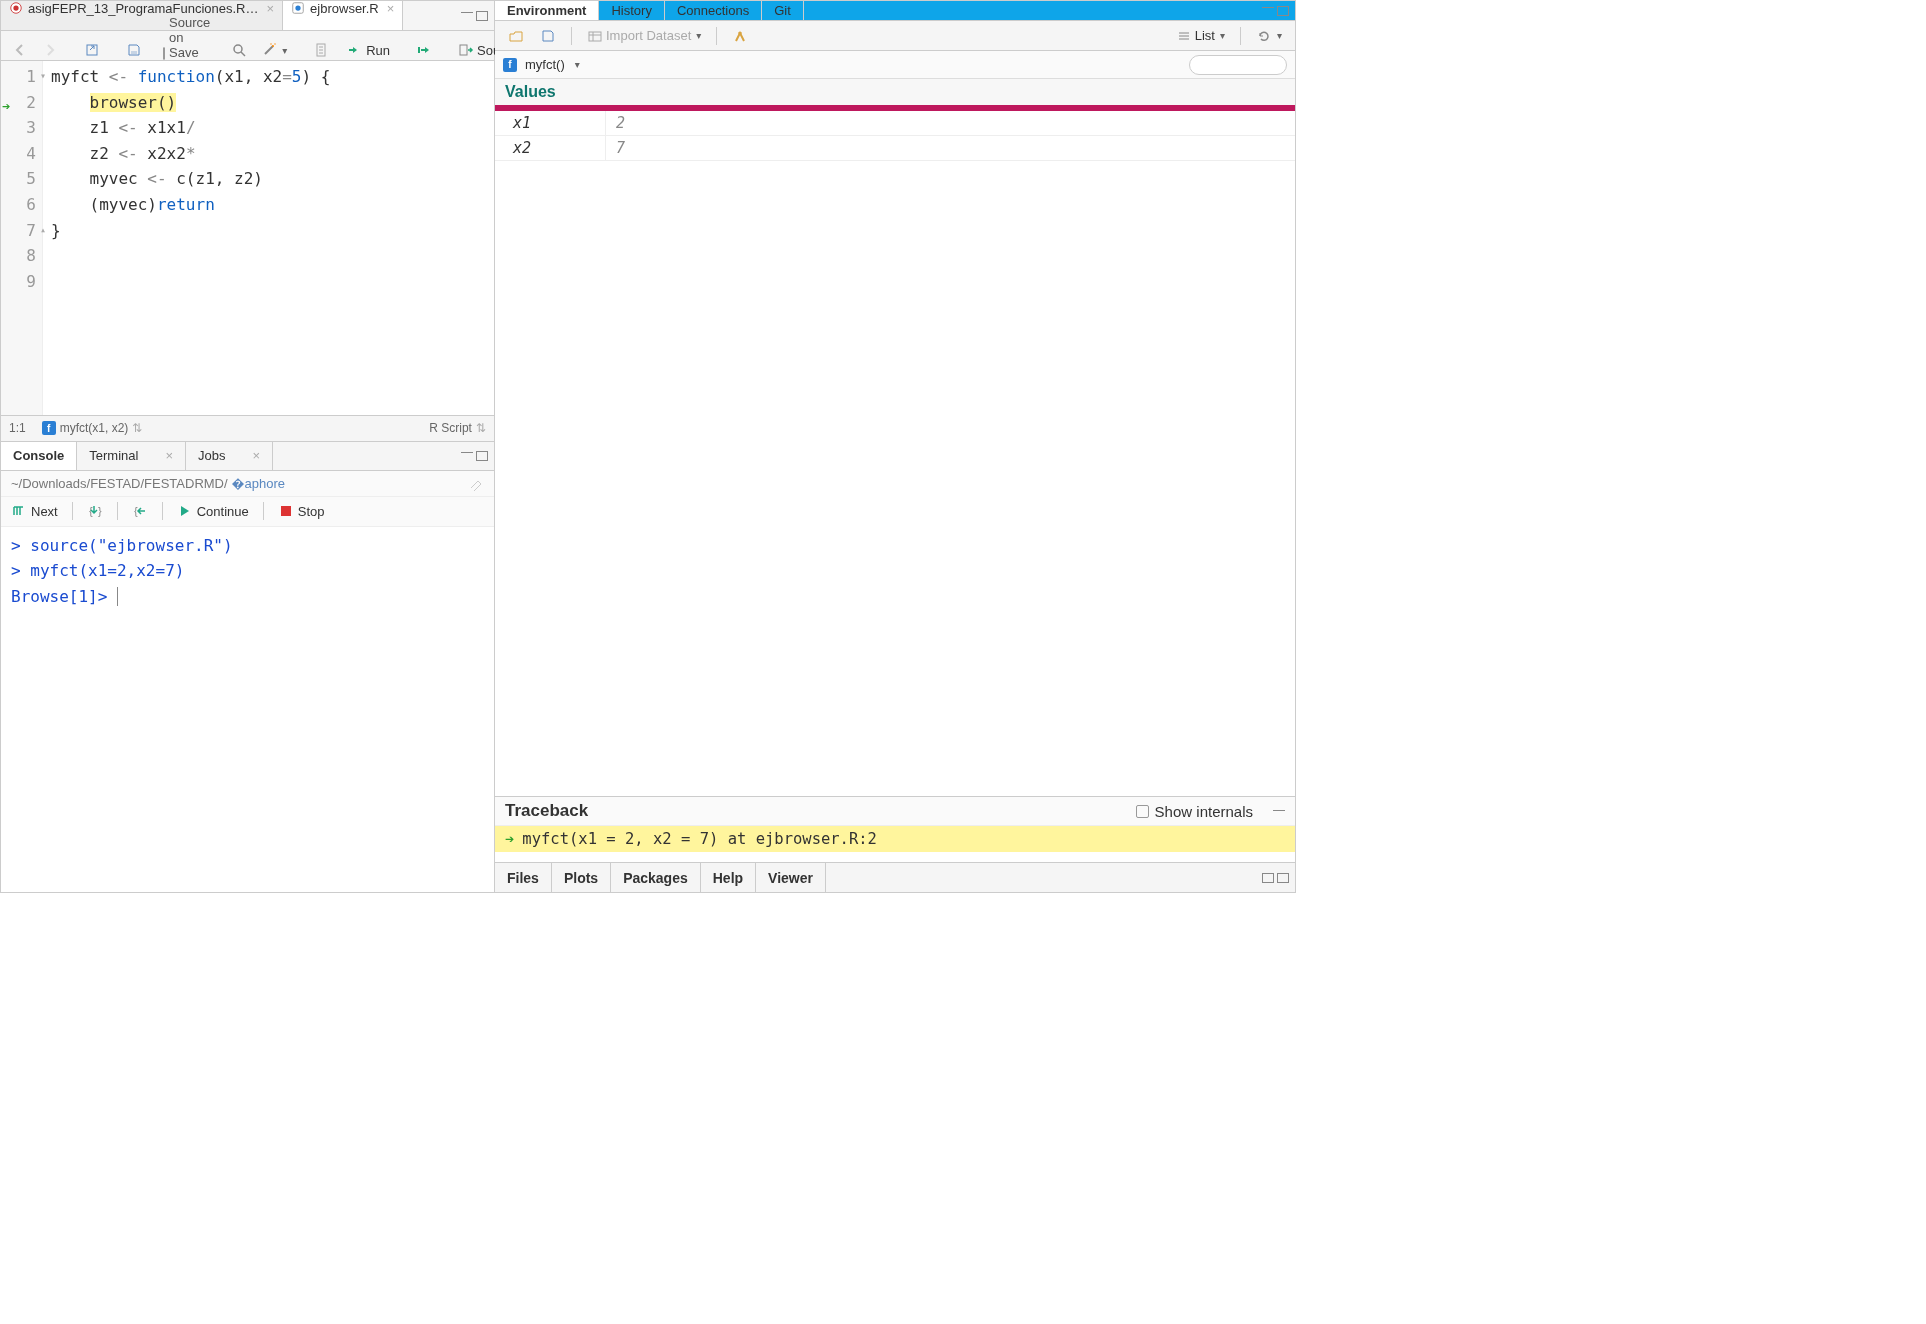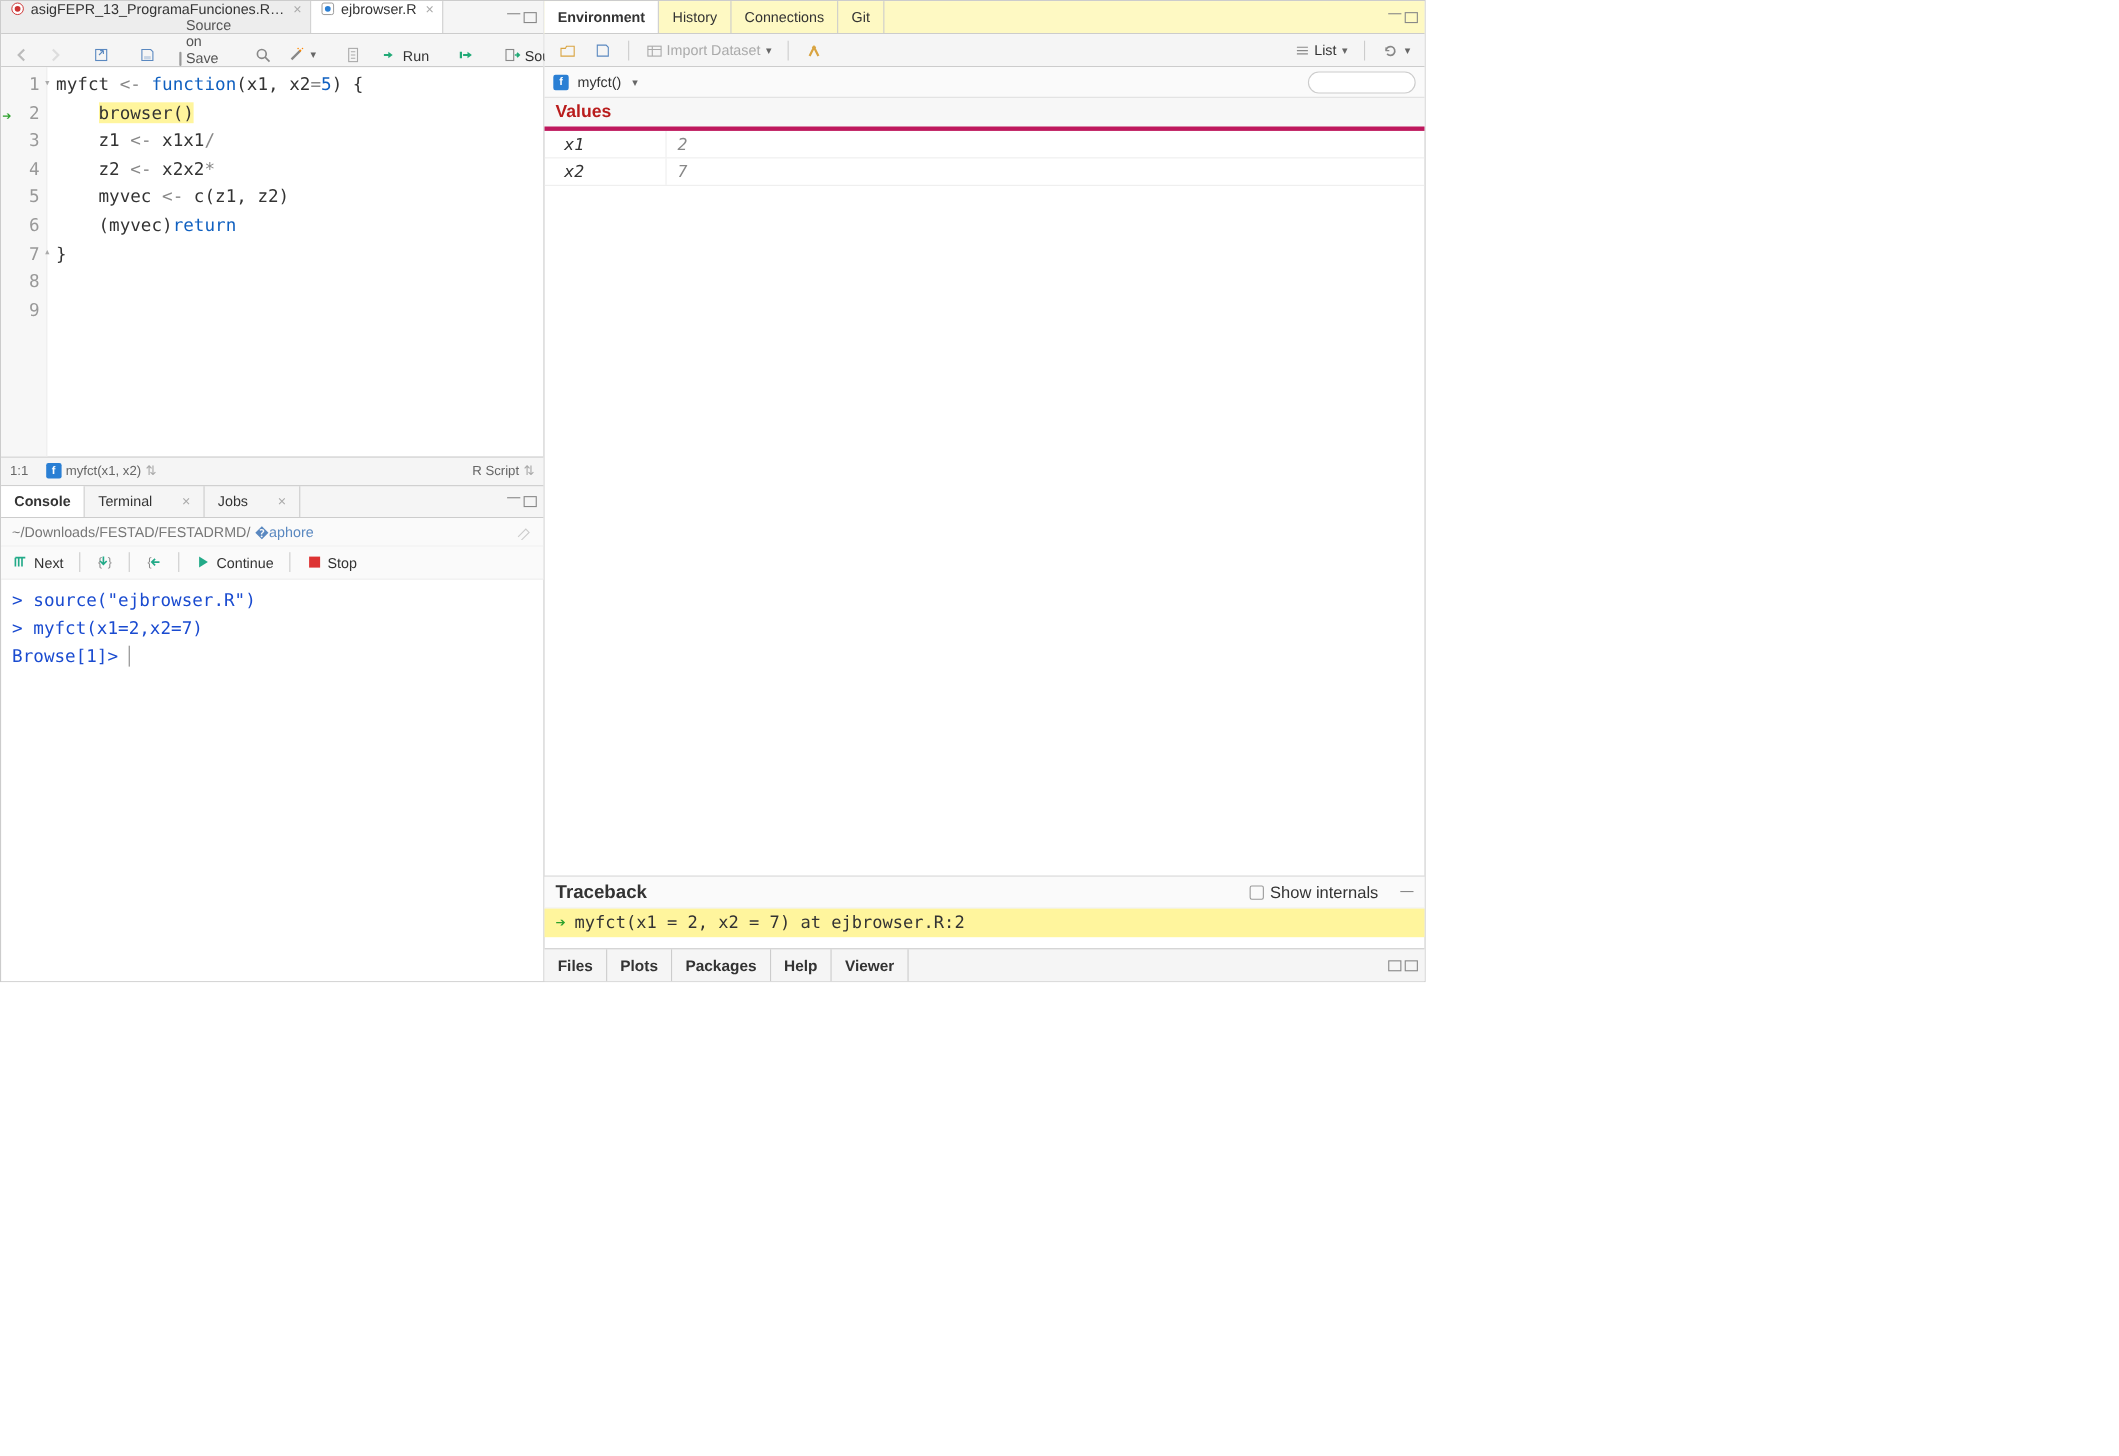--- a/index.html
+++ b/index.html
@@ -38,29 +38,29 @@
 .ctab{padding:0 12px; height:100%; display:flex; align-items:center; gap:5px; cursor:pointer;}
 .ctab.active{background:#fff; font-weight:bold; border-right:1px solid #ccc;}
 .ctab:not(.active){border-right:1px solid #ccc;gap:24px;}
 .path-bar{display:flex;align-items:center;height:26px;padding:0 10px;font-size:13px;color:#777;background:#fafafa;border-bottom:1px solid #eee;}
 .debug-bar{display:flex;align-items:center;gap:10px;height:30px;padding:0 10px;background:#fafafa;border-bottom:1px solid #eee;}
 .dbg-btn{display:flex;align-items:center;gap:4px;cursor:pointer;}
 .console-body{flex:1;padding:6px 10px;font-family:"Menlo","Consolas",monospace;font-size:16px;line-height:1.6;overflow:auto;}
 .cblue{color:#1a4bd0;}
 
 
-.env-tabs{display:flex;align-items:center;height:30px;background:#fef9c3;border-bottom:1px solid #ccc;}
+.env-tabs{display:flex;align-items:center;height:20px;background:#0ea5e9;border-bottom:1px solid #ccc;}
 .etab{padding:0 12px;height:100%;display:flex;align-items:center;cursor:pointer;border-right:1px solid #ccc;}
 .etab.active{background:#fff;font-weight:bold;}
 .env-toolbar{display:flex;align-items:center;height:30px;padding:0 8px;gap:6px;background:#f5f5f5;border-bottom:1px solid #ccc;}
 .env-toolbar .right{margin-left:auto;display:flex;align-items:center;gap:6px;}
 .scope-bar{display:flex;align-items:center;height:28px;padding:0 8px;gap:8px;background:#fafafa;border-bottom:1px solid #ddd;}
 .scope-search{margin-left:auto;border:1px solid #ccc;border-radius:10px;height:20px;width:98px;padding:0 8px 0 22px;position:relative;}
 .search-ico{position:absolute;left:6px;top:3px;color:#aaa;font-size:12px;}
-.env-section{padding:4px 10px;font-weight:bold;font-size:16px;color:#b91c1c;background:#f7f7f7;border-bottom:4px solid #be185d;}
+.env-section{padding:4px 10px;font-weight:bold;font-size:16px;color:#0f766e;background:#f7f7f7;border-bottom:6px solid #be185d;}
 .env-table{width:100%;}
 .env-row{display:flex;border-bottom:1px solid #eee;font-style:italic;}
 .env-name{width:110px;padding:3px 10px 3px 18px;font-family:"Menlo",monospace;font-size:15px;}
 .env-val{flex:1;padding:3px 10px;color:#888;font-family:"Menlo",monospace;font-size:15px;border-left:1px solid #eee;}
 .env-body{flex:1;overflow:auto;}
 
 
 .traceback-pane{border-top:1px solid #ccc;}
 .tb-header{display:flex;padding:4px 10px;background:#fafafa;border-bottom:1px solid #eee;}
 .tb-title{font-weight:bold;font-size:17px;}

